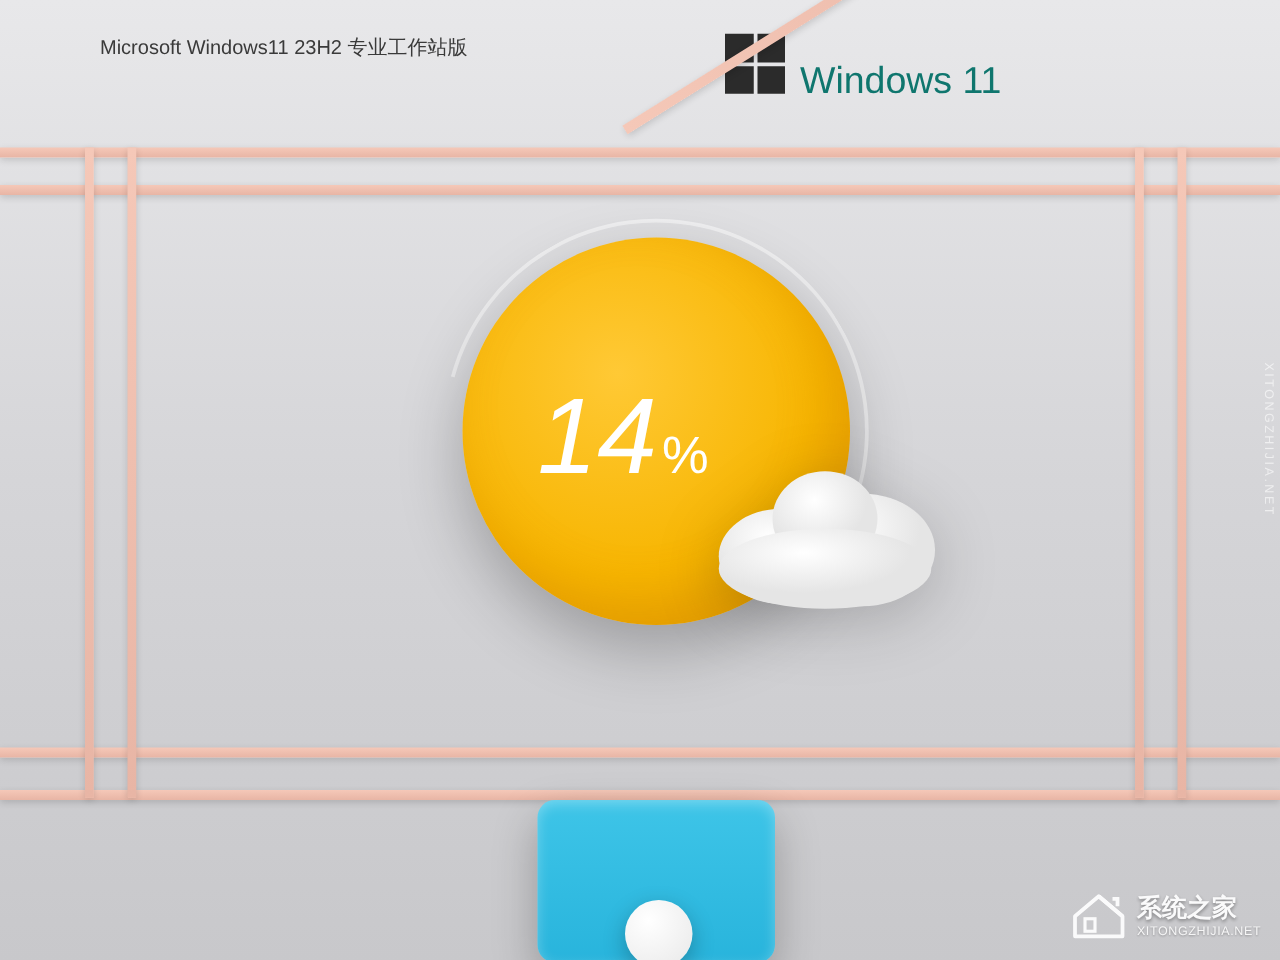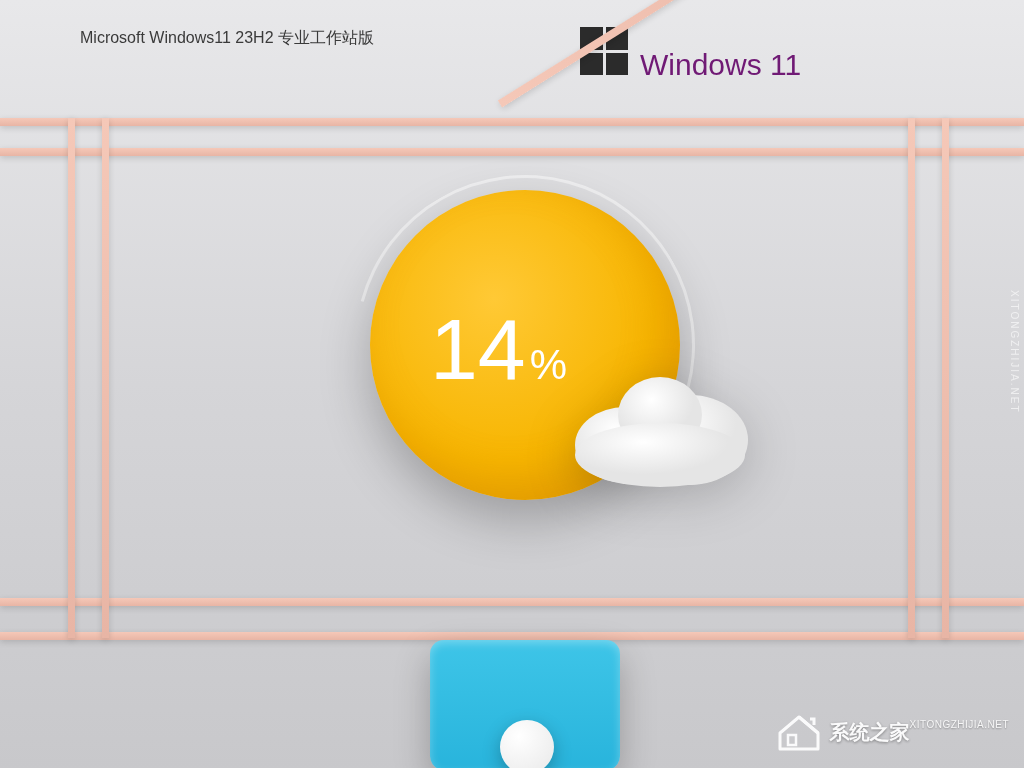--- a/index.html
+++ b/index.html
@@ -37,21 +37,21 @@
   display: grid;
   grid-template-columns: 1fr 1fr;
   grid-template-rows: 1fr 1fr;
   gap: 3px;
 }
 .win-logo-icon span {
   background: #2b2b2b;
 }
 .win-logo-text {
   font-size: 30px;
-  color: #701a75;
+  color: #0f766e;
   font-weight: 500;
   margin-top: 28px;
 }
 
 
 .bar {
   position: absolute;
   background: linear-gradient(180deg, #f5c8b8 0%, #e8b5a5 100%);
   box-shadow: 0 2px 6px rgba(0,0,0,0.15);
 }
@@ -107,20 +107,21 @@
   top: 300px;
   left: 430px;
   display: flex;
   align-items: baseline;
   color: #fff;
 }
 .percent-num {
   font-size: 86px;
   font-weight: 300;
   font-family: "Segoe UI Light", "Segoe UI", Arial;
+  font-style: italic;
 }
 .percent-sym {
   font-size: 42px;
   font-weight: 300;
   margin-left: 4px;
 }
 
 
 .cloud {
   position: absolute;
@@ -162,21 +163,21 @@
   align-items: center;
   gap: 8px;
   opacity: 0.92;
 }
 .wm-icon {
   width: 46px;
   height: 42px;
 }
 .wm-text {
   display: flex;
-  flex-direction: row;
+  flex-direction: column;
   color: #fff;
 }
 .wm-main {
   font-size: 20px;
   font-weight: 600;
   text-shadow: 0 1px 3px rgba(0,0,0,0.4);
 }
 .wm-sub {
   font-size: 10px;
   letter-spacing: 0.5px;

